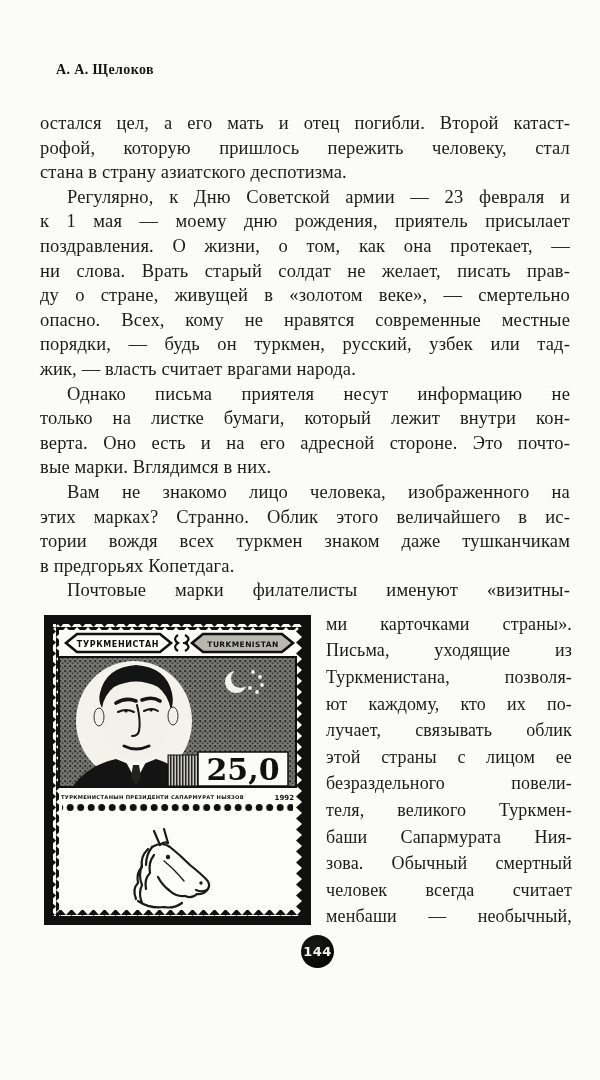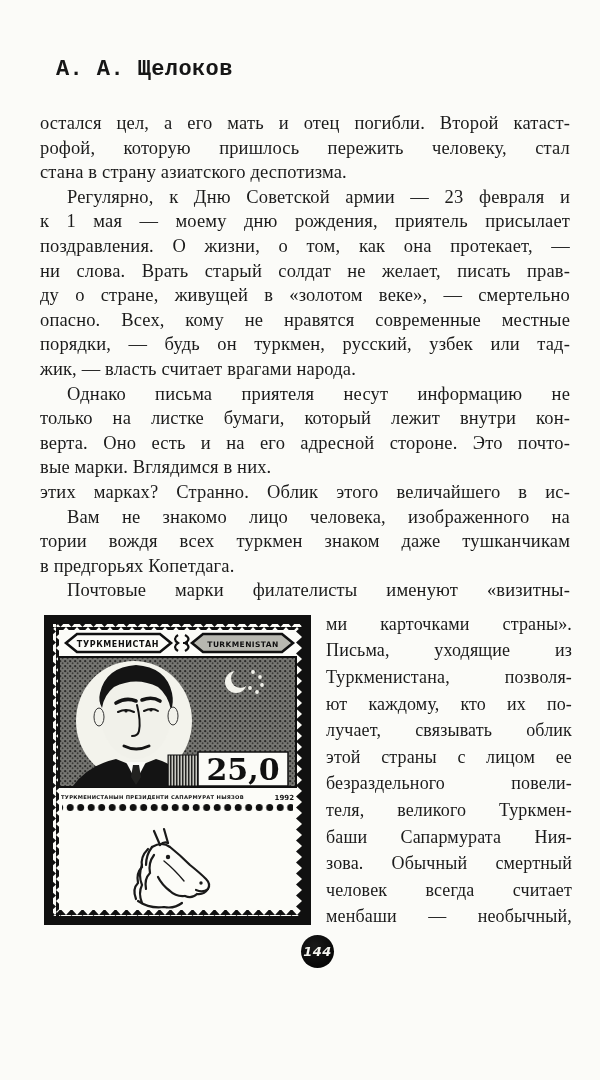--- a/index.html
+++ b/index.html
@@ -7,23 +7,23 @@
     width: 600px; height: 1080px;
     background: #fbfbf8;
     overflow: hidden;
     font-family: "Liberation Serif", serif;
     color: #1b1b1b;
   }
   .page { position: relative; width: 600px; height: 1080px; }
 
   .author-header {
     margin: 56px 0 0 56px;
-    font-family: Liberation Mono, monospace;
+    font-family: Liberation Serif, serif;
     font-weight: bold;
-    font-size: 22px;
+    font-size: 14px;
     line-height: 27px;
     letter-spacing: 0.4px;
     color: #161616;
   }
 
   .text-block {
     margin: 28px 30px 8px 40px; 
     font-size: 18.5px;
     line-height: 24.6px;
     letter-spacing: 0.15px;
@@ -53,21 +53,20 @@
     width: 33px; height: 33px;
     margin-left: 301px;
     border-radius: 50%;
     background: radial-gradient(circle at 40% 35%, #1a1a1a 0%, #070707 70%);
     color: #f5f5f0;
     font-family: "DejaVu Sans", sans-serif;
     font-weight: bold;
     font-size: 13px;
     display: flex; align-items: center; justify-content: center;
     letter-spacing: 0.5px;
-    font-style: italic;
   }
 </style>
 </head>
 <body>
 
 <div class="page">
 
   <div class="author-header">А. А. Щелоков</div>
 
   <div class="text-block">
@@ -96,23 +95,23 @@
       <div class="line end">жик, — власть считает врагами народа.</div>
 
       <div class="line indent">Однако письма приятеля несут информацию не</div>
 
       <div class="line">только на листке бумаги, который лежит внутри кон-</div>
 
       <div class="line">верта. Оно есть и на его адресной стороне. Это почто-</div>
 
       <div class="line end">вые марки. Вглядимся в них.</div>
 
+      <div class="line indent">Вам не знакомо лицо человека, изображенного на</div>
+
       <div class="line">этих марках? Странно. Облик этого величайшего в ис-</div>
-
-      <div class="line indent">Вам не знакомо лицо человека, изображенного на</div>
 
       <div class="line">тории вождя всех туркмен знаком даже тушканчикам</div>
 
       <div class="line end">в предгорьях Копетдага.</div>
 
       <div class="line indent">Почтовые марки филателисты именуют «визитны-</div>
     </div>
 
   <div class="wrap-row">
 

